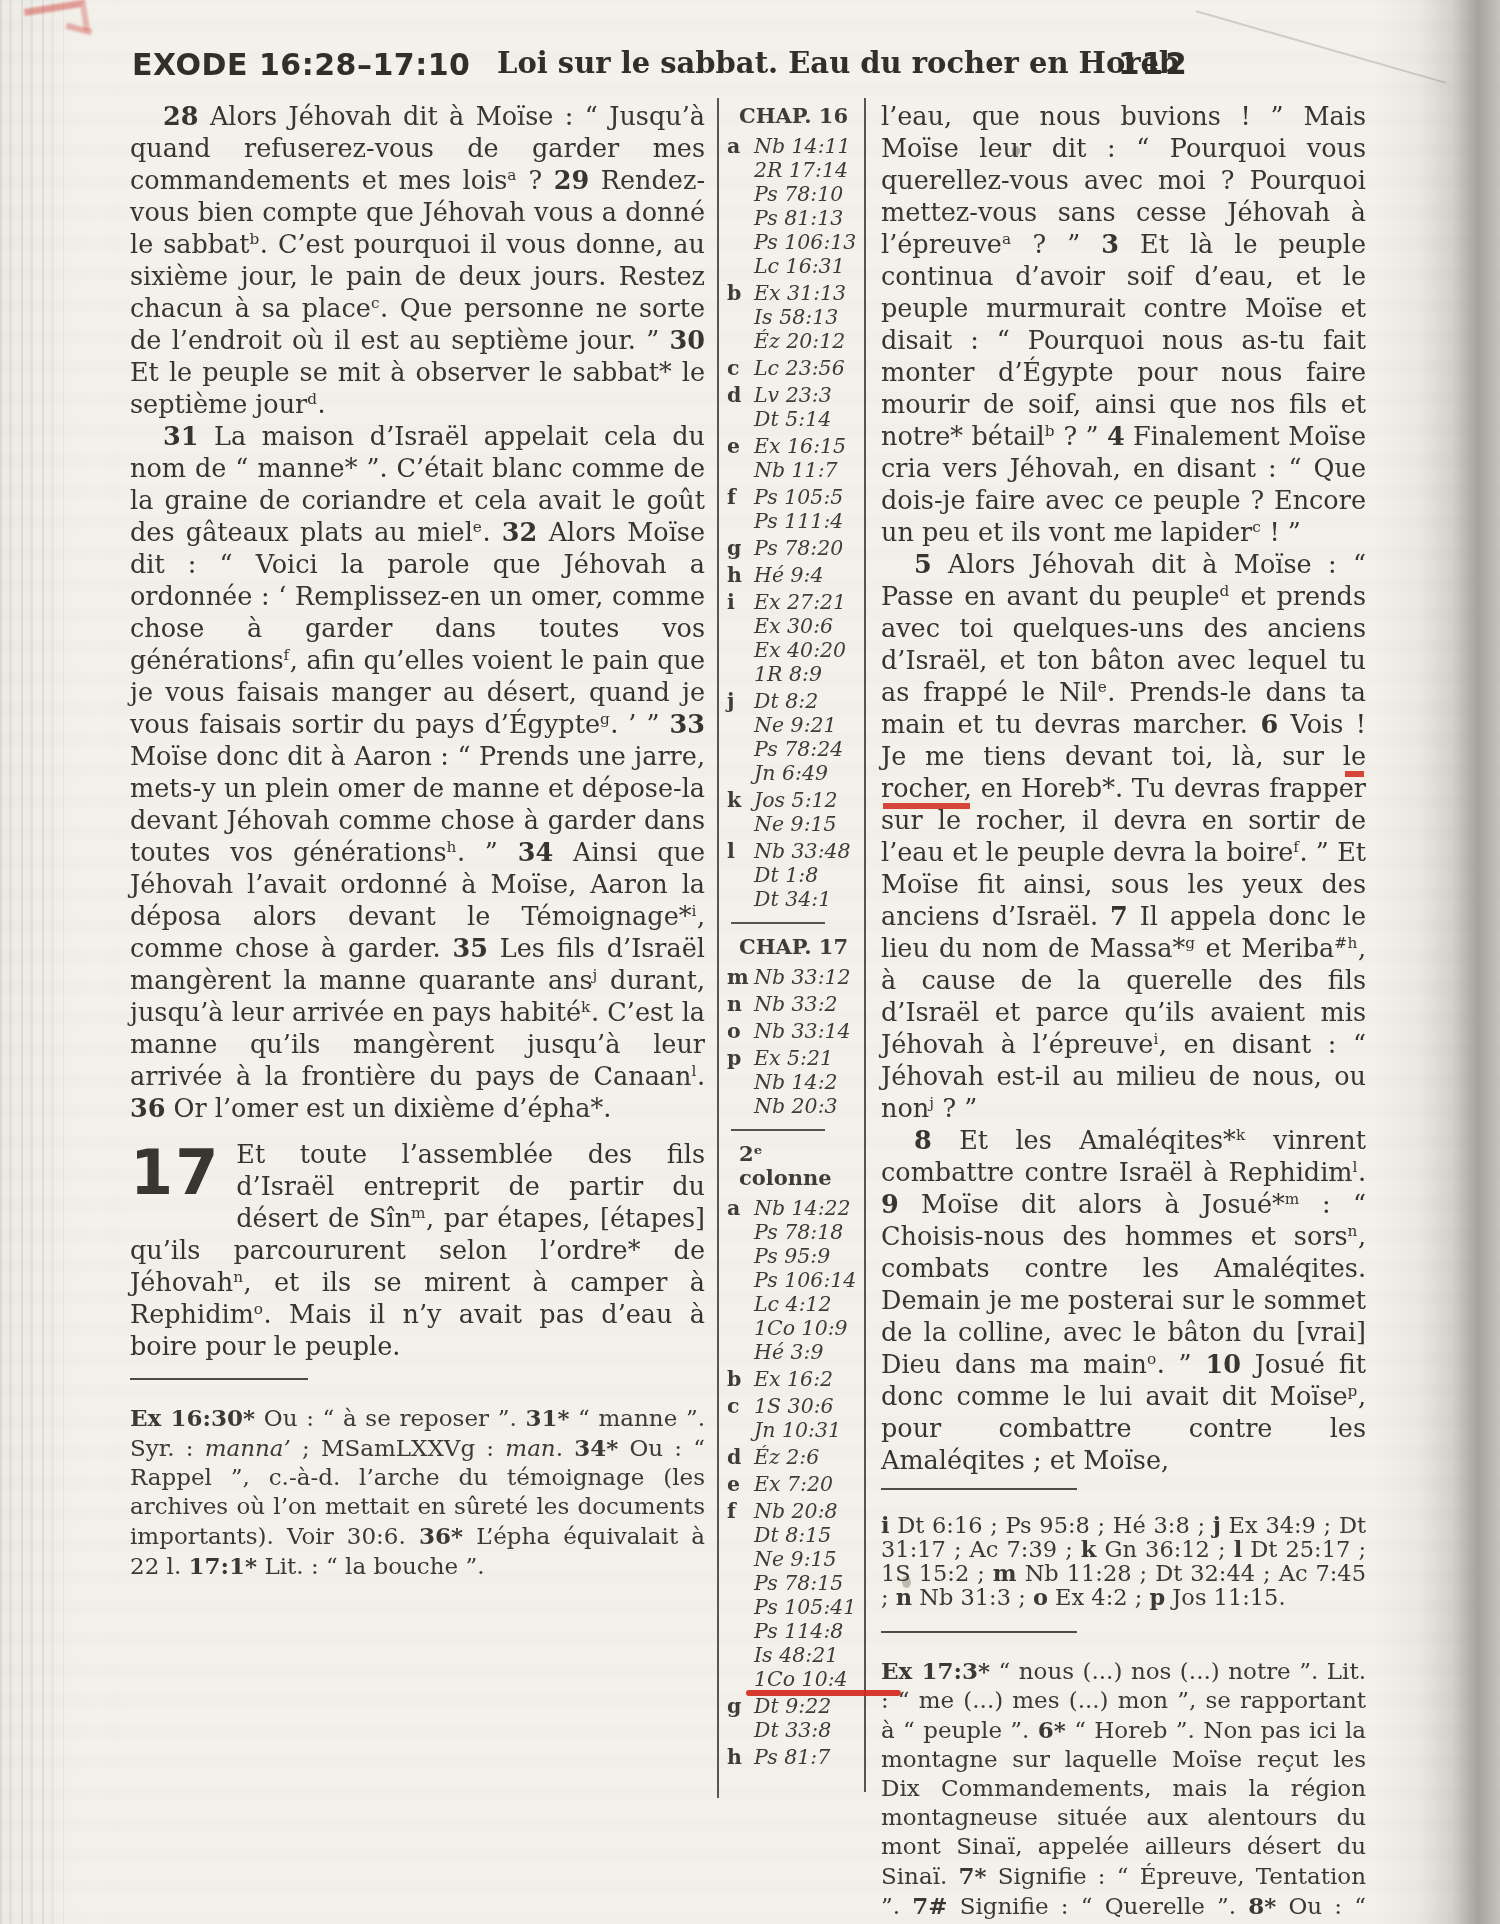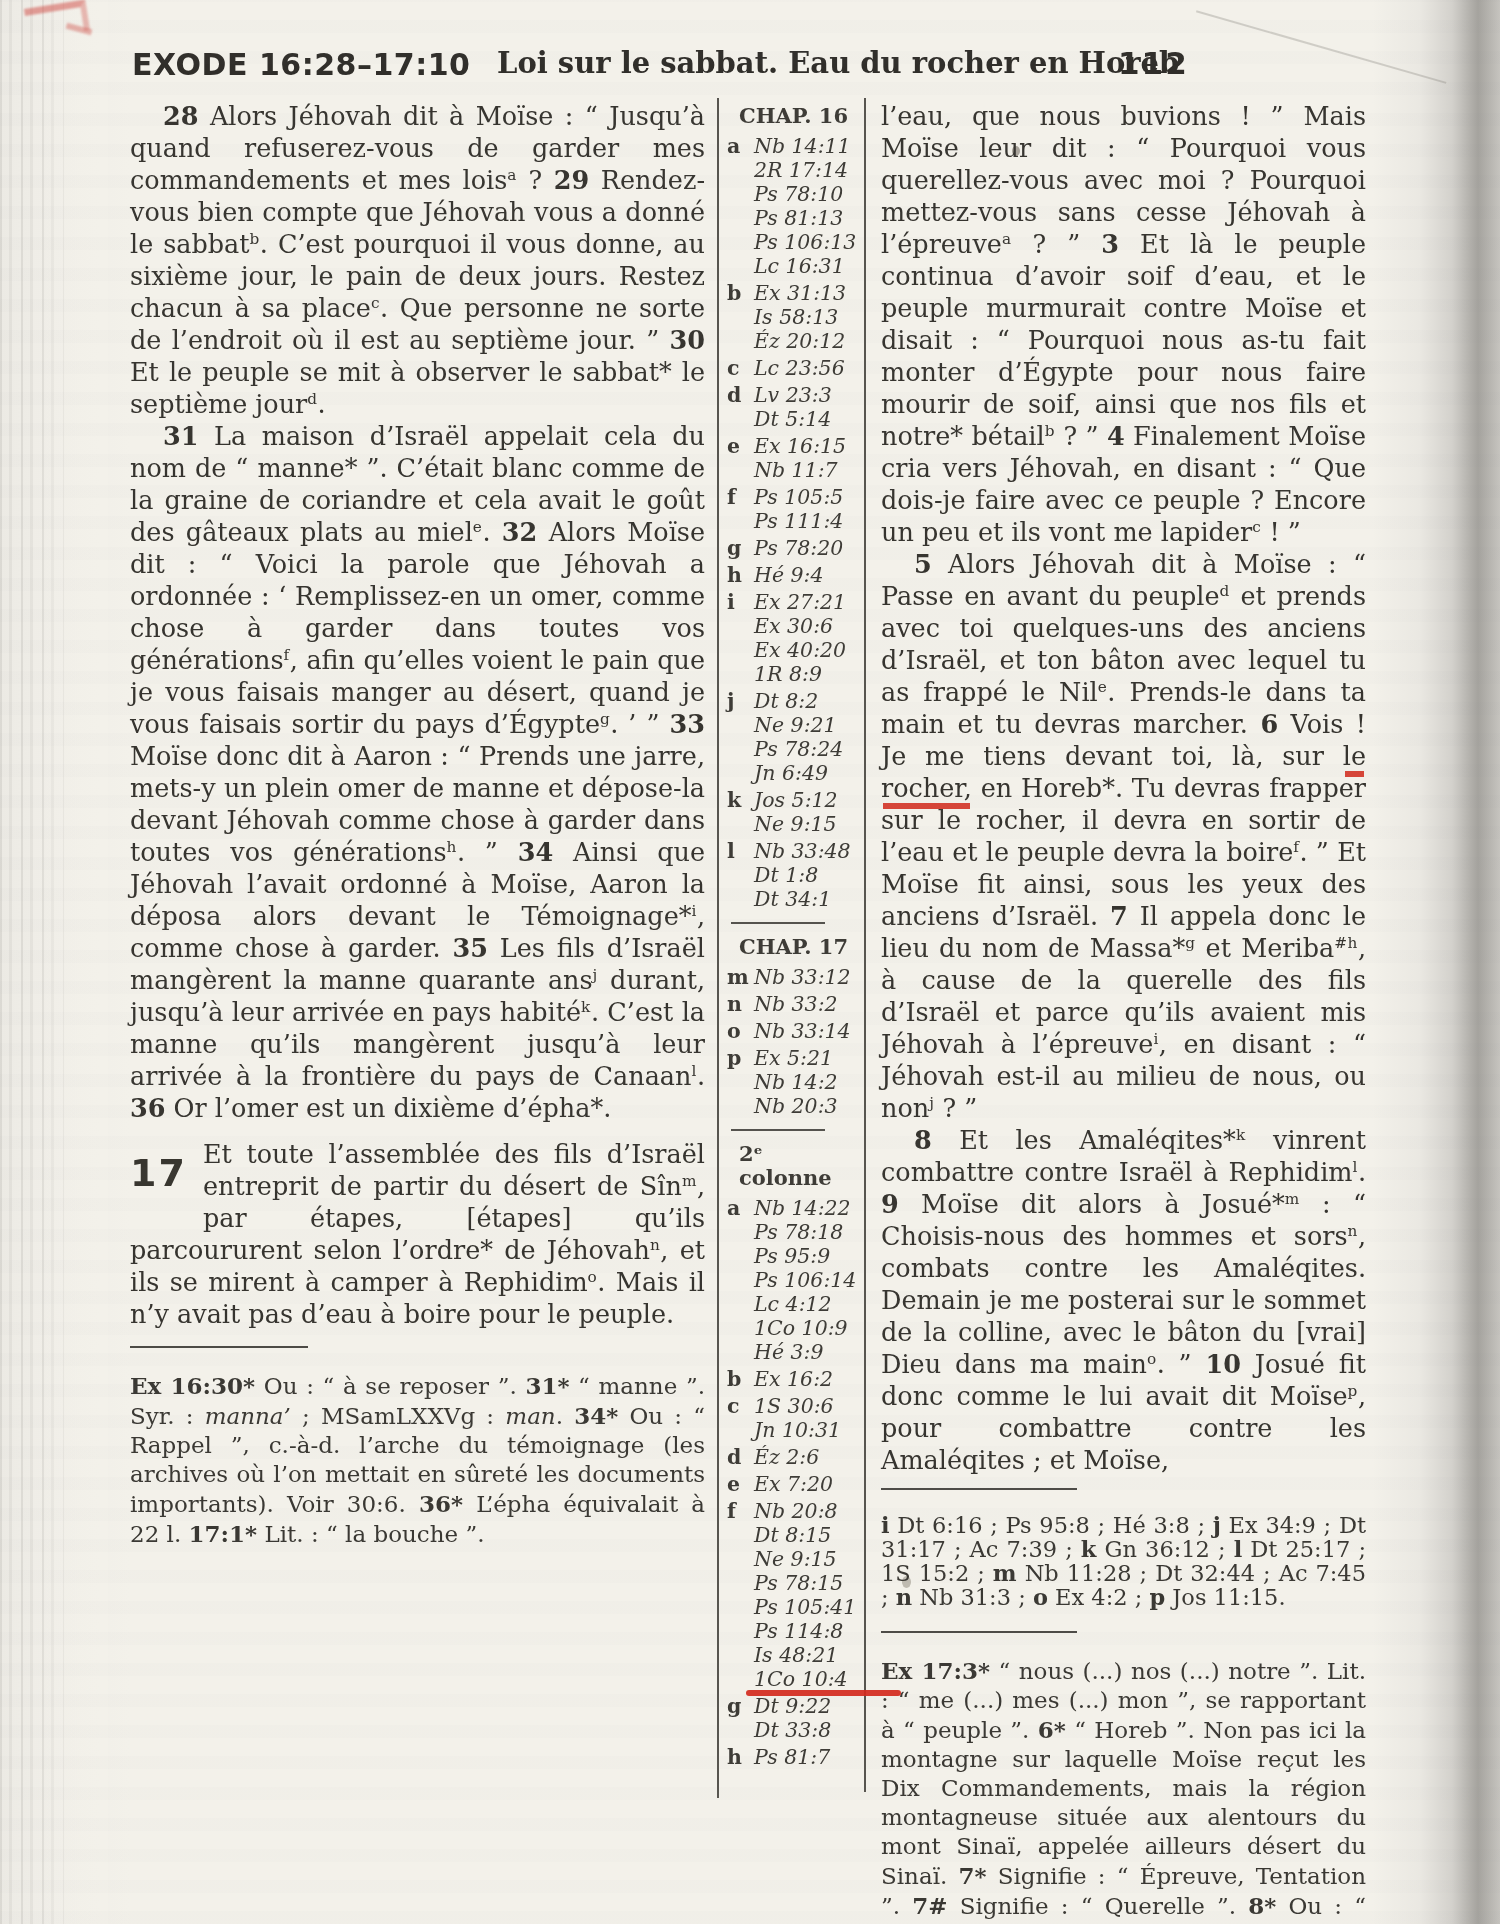--- a/index.html
+++ b/index.html
@@ -40,21 +40,21 @@
   .col-left{position:absolute;left:130px;top:100px;width:575px;}
   .col-right{position:absolute;left:881px;top:100px;width:485px;}
   .body-p{margin:0;font-size:25.5px;line-height:32px;text-align:justify;hyphens:auto;}
   .body-p.indent{text-indent:33px;}
   .body-p.chap{margin-top:14px;}
   .verse{font-weight:bold;}
   .sup{vertical-align:super;font-size:60%;line-height:0;letter-spacing:.5px;}
   .it{font-style:italic;}
   .bd{font-weight:bold;}
   .chapnum{float:left;font-family:"DejaVu Sans",sans-serif;font-weight:bold;
-    font-size:38px;line-height:60px;margin:5px 16px 0 0;color:#38362f;letter-spacing:2px;}
+    font-size:62px;line-height:60px;margin:5px 16px 0 0;color:#38362f;letter-spacing:2px;}
   .redunder{box-shadow:0 8px 0 -2px rgba(211,43,30,.88);}
   .sep{border:none;border-top:2px solid #4d4b46;width:178px;margin:16px 0 13px 0;}
   .sep.r{width:196px;margin:12px 0 10px 0;}
   .footnote{font-size:23px;line-height:29px;text-align:justify;color:#3a3833;}
   .refs-block{font-size:22.5px;line-height:24px;text-align:justify;color:#3a3833;}
 
   .col-refs{position:absolute;left:727px;top:104px;width:132px;z-index:2;
     font-size:20.5px;line-height:24px;color:#3e3c37;}
   .refs-title{font-weight:bold;font-size:21px;margin:0 0 6px 12px;}
   .ref-entry{margin-top:3px;}

